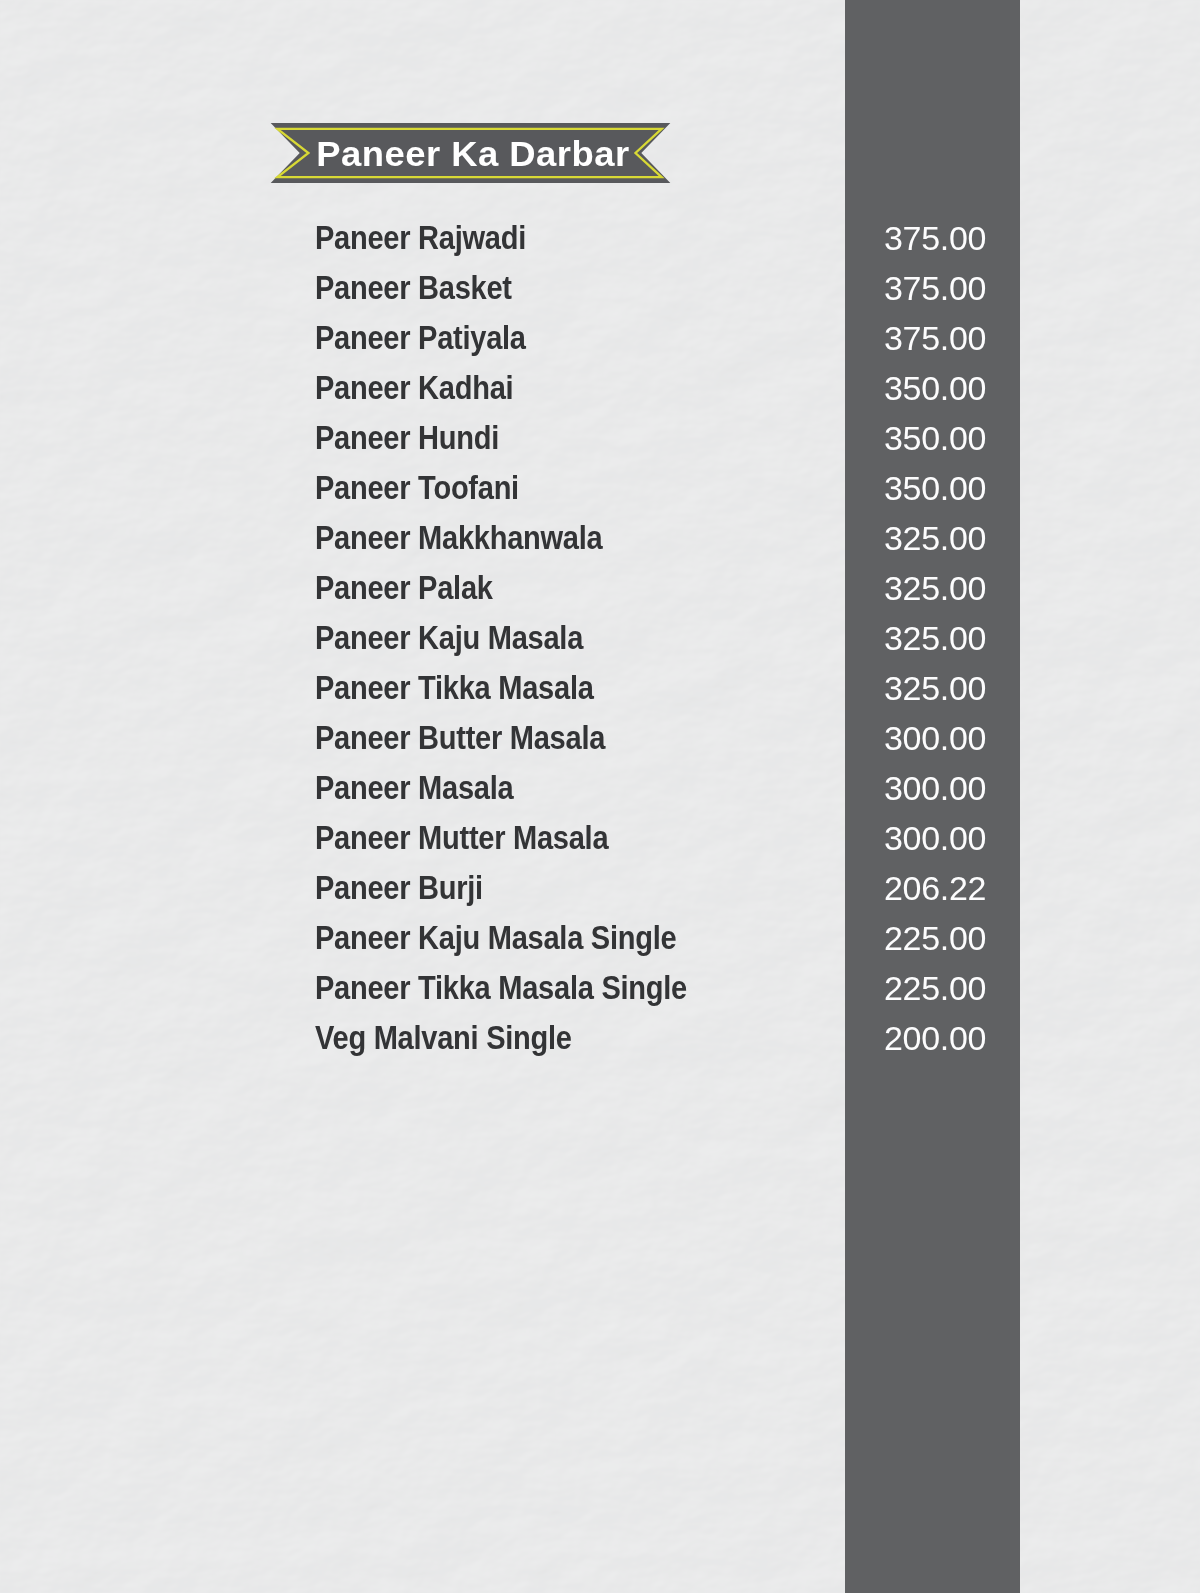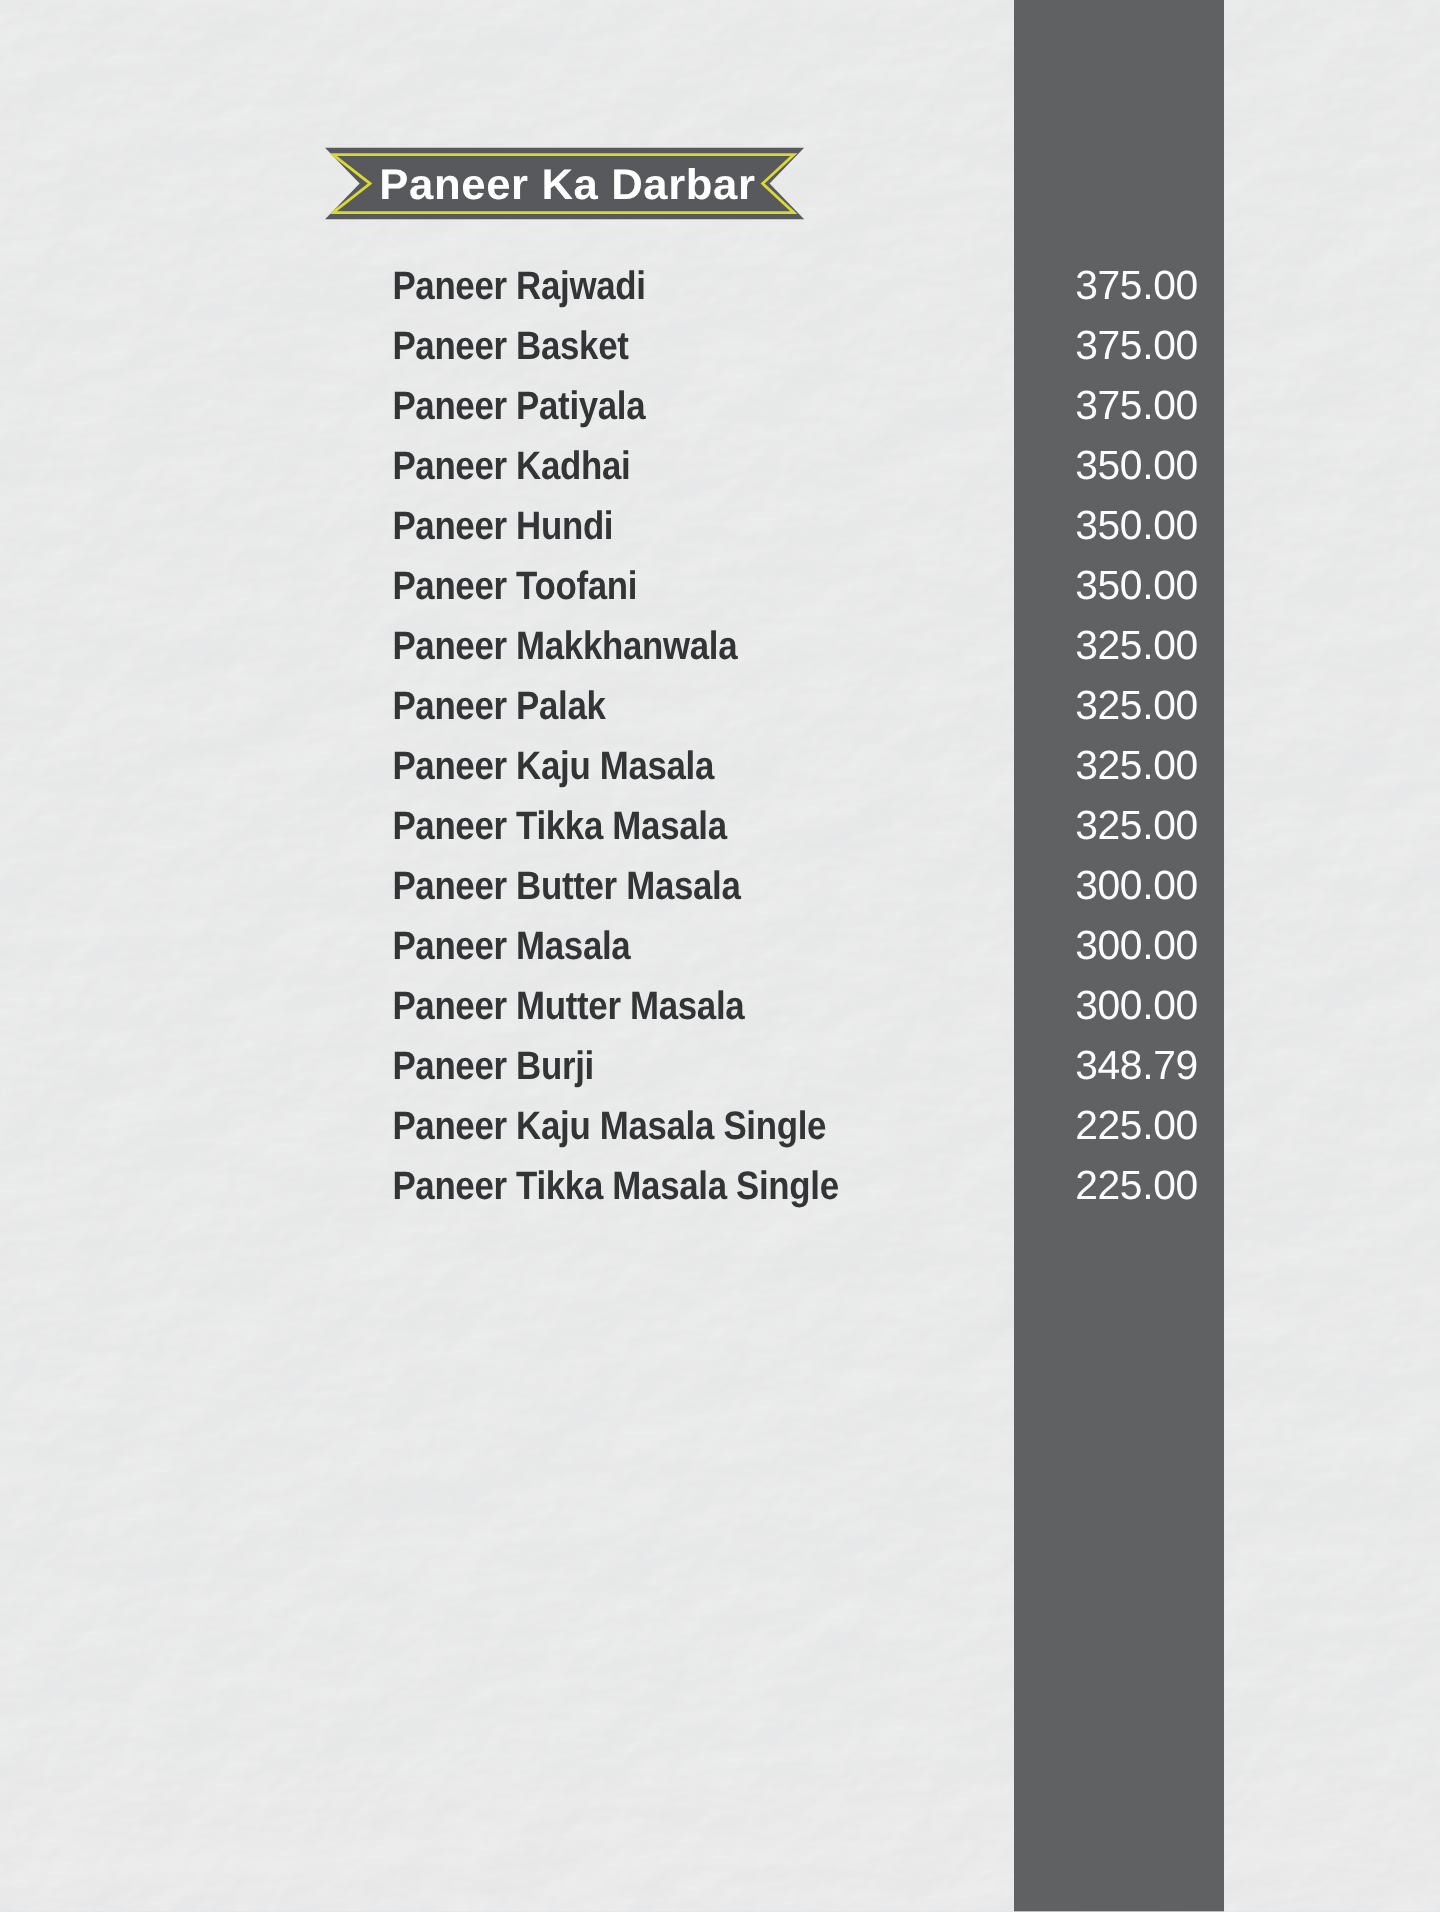--- a/index.html
+++ b/index.html
@@ -53,21 +53,20 @@
   .menu-list {
     position: absolute;
     left: 315px;
     top: 213px;
     width: 715px;
     z-index: 2;
   }
   .menu-row {
     position: relative;
     height: 50px;
-    margin-left: 12px;
   }
   .menu-item-name {
     display: inline-block;
     white-space: nowrap;
     line-height: 50px;
     font-size: 33px;
     font-weight: bold;
     color: var(--item-color, #333436);
     letter-spacing: -0.3px;
     transform: scaleX(0.88);
@@ -171,26 +170,30 @@
     <span class="menu-item-price">300.00</span>
   </div>
 
   <div class="menu-row">
     <span class="menu-item-name">Paneer Mutter Masala</span>
     <span class="menu-item-price">300.00</span>
   </div>
 
   <div class="menu-row">
     <span class="menu-item-name">Paneer Burji</span>
-    <span class="menu-item-price">348.79</span>
+    <span class="menu-item-price">206.22</span>
   </div>
 
   <div class="menu-row">
     <span class="menu-item-name">Paneer Kaju Masala Single</span>
     <span class="menu-item-price">225.00</span>
   </div>
 
   <div class="menu-row">
     <span class="menu-item-name">Paneer Tikka Masala Single</span>
     <span class="menu-item-price">225.00</span>
   </div>
 
+  <div class="menu-row">
+    <span class="menu-item-name">Veg Malvani Single</span>
+    <span class="menu-item-price">200.00</span>
+  </div>
 </div>
 
 </body></html>

